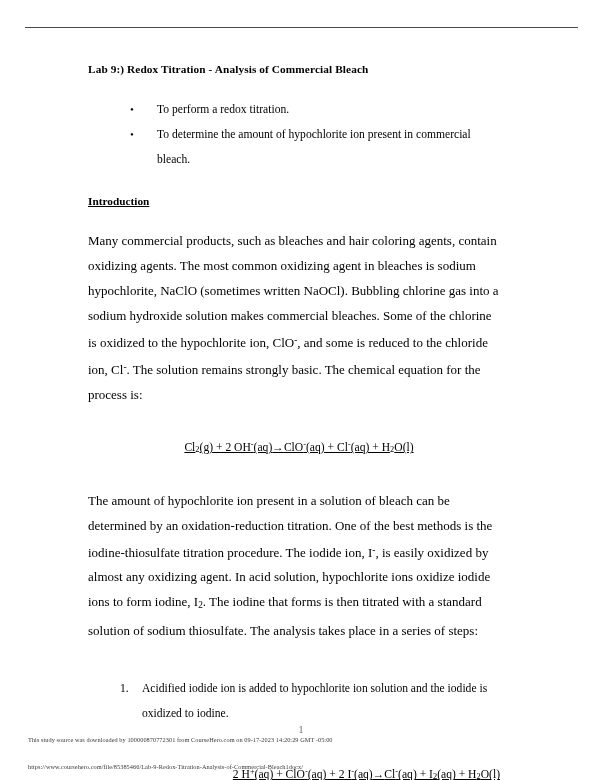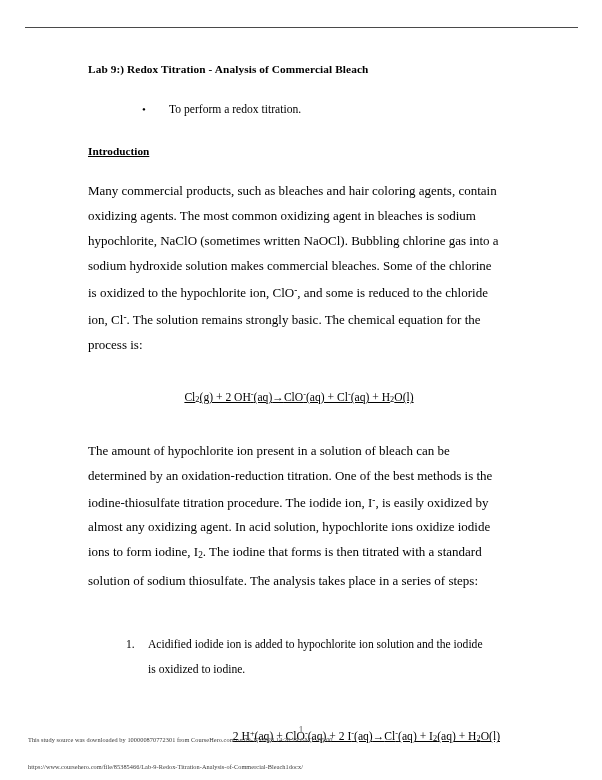--- a/index.html
+++ b/index.html
@@ -57,21 +57,21 @@
   ul.bullets {
     list-style: none;
     margin: 0;
     padding: 0;
   }
   ul.bullets li {
     position: relative;
     padding-left: 69px;
     font-size: 11.6px;
     line-height: 25px;
-    margin: 12px;
+    margin: 0;
   }
   ul.bullets li::before {
     content: "\2022";
     position: absolute;
     left: 42px;
     top: 0;
     font-size: 11px;
   }
   p.body-par {
     font-size: 13px;
@@ -89,21 +89,21 @@
     margin: 0;
     padding-left: 10px;
     text-decoration: underline;
   }
   .equation.eq-indent {
     padding-left: 30px;
     text-align: right;
   }
   ol.steps {
     list-style: none;
-    margin: 14px;
+    margin: 8px;
     padding: 0;
     counter-reset: stepnum;
   }
   ol.steps > li {
     position: relative;
     padding-left: 46px;
     font-size: 11.6px;
     line-height: 25px;
     margin: 0;
     counter-increment: stepnum;
@@ -157,20 +157,21 @@
 
   <div class="header-rule"></div>
 
   <div class="content">
 
     <div class="doc-title">Lab 9:) Redox Titration - Analysis of Commercial Bleach</div>
 
 
     <ul class="bullets">
       <li>To perform a redox titration.</li>
+      <li>To determine the amount of hypochlorite ion present in commercial bleach.</li>
     </ul>
 
     <div class="section-heading intro">Introduction</div>
 
     <p class="body-par"><span>Many commercial products, such as bleaches and hair coloring agents, contain oxidizing agents.  The most common oxidizing agent in bleaches is sodium hypochlorite, NaClO (sometimes written NaOCl).  Bubbling chlorine gas into a sodium hydroxide solution makes commercial bleaches.  Some of the chlorine is oxidized to the hypochlorite ion, ClO</span><sup>-</sup><span>, and some is reduced to the chloride ion, Cl</span><sup>-</sup><span>.  The solution remains strongly basic.  The chemical equation for the process is:</span></p>
 
     <div class="par-gap"></div>
 
     <p class="equation"><span>Cl</span><sub>2</sub><span>(g)  +  2 OH</span><sup>-</sup><span>(aq)</span><span>→</span><span>ClO</span><sup>-</sup><span>(aq)  +  Cl</span><sup>-</sup><span>(aq)  +  H</span><sub>2</sub><span>O(l)</span></p>
 

